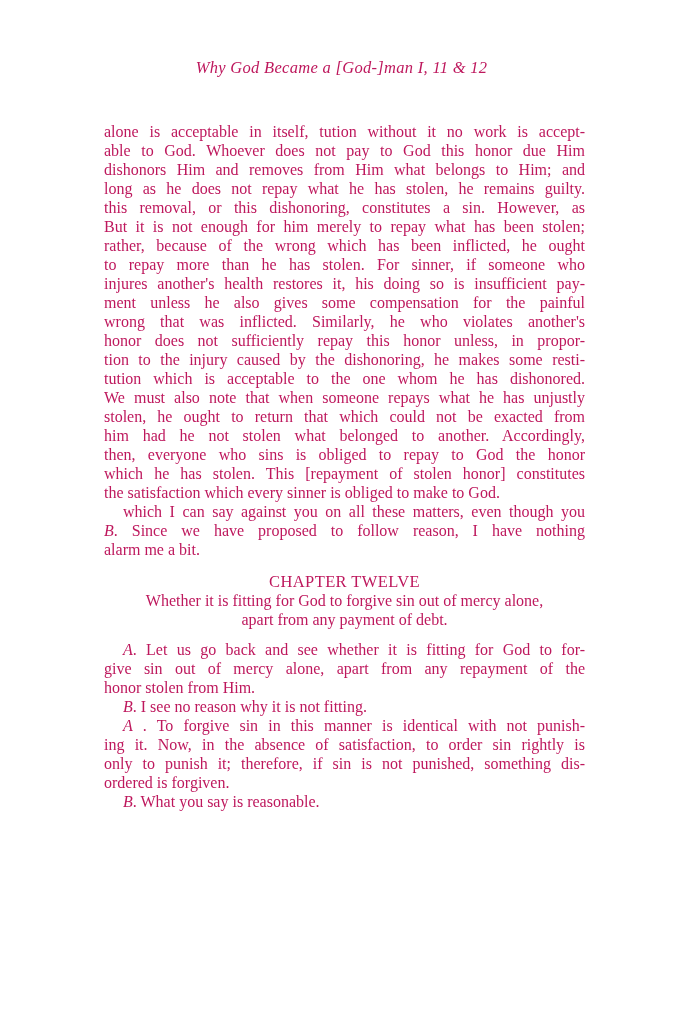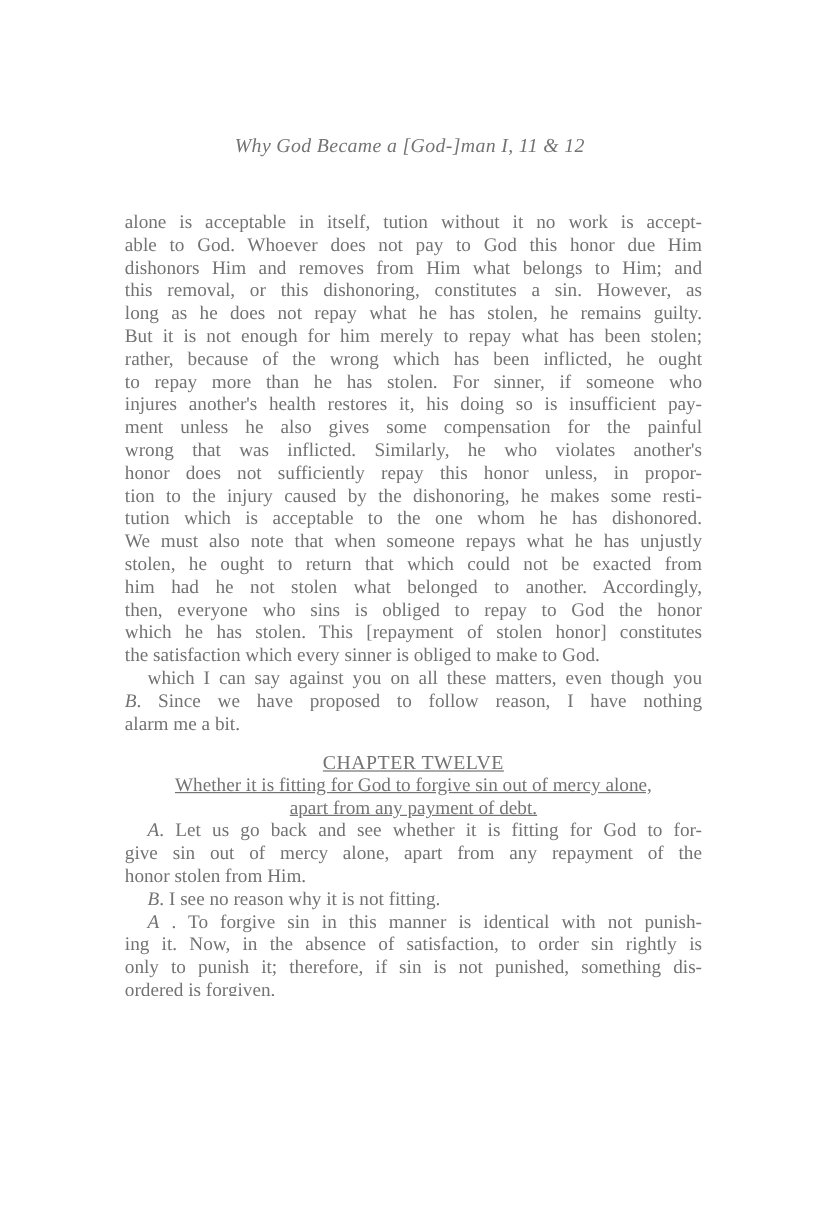--- a/index.html
+++ b/index.html
@@ -6,27 +6,27 @@
     margin: 0;
     padding: 0;
     background: #ffffff;
   }
   .page {
     position: relative;
     width: 683px;
     height: 830px;
     margin: 0 auto;
     background: #ffffff;
-    color: #737373;
+    color: #be185d;
     font-family: "Liberation Serif", "DejaVu Serif", serif;
     font-size: 16px;
     line-height: 19px;
     overflow: hidden;
     box-sizing: border-box;
-    padding-top: 112px;
+    padding-top: 58px;
   }
   .running-header {
     text-align: center;
     font-style: italic;
     font-size: 16.5px;
     letter-spacing: 0.3px;
   }
   .body-column {
     margin-top: 45px;
     padding-left: 104px;
@@ -41,22 +41,21 @@
     text-align-last: left;
   }
   .para.indent .line:first-child {
     padding-left: 19px;
   }
   .speaker {
     font-style: italic;
   }
   .chapter-block {
     margin-top: 13px;
-    margin-bottom: 0;
-    text-decoration: underline;
+    margin-bottom: 11px;
   }
   .chapter-heading {
     text-align: center;
     font-size: 16.5px;
     letter-spacing: 0.4px;
   }
   .chapter-subtitle .line {
     text-align: center;
     text-align-last: center;
   }
@@ -76,22 +75,22 @@
 <div class="page">
 
   <div class="running-header">Why God Became a [God-]man I, 11 &amp; 12</div>
 
   <div class="body-column">
 
     <div class="para no-indent">
         <div class="line">alone is acceptable in itself, tution without it no work is accept-</div>
         <div class="line">able to God. Whoever does not pay to God this honor due Him</div>
         <div class="line">dishonors Him and removes from Him what belongs to Him; and</div>
+        <div class="line">long as he does not repay what he has stolen, he remains guilty.</div>
         <div class="line">this removal, or this dishonoring, constitutes a sin. However, as</div>
-        <div class="line">long as he does not repay what he has stolen, he remains guilty.</div>
         <div class="line">But it is not enough for him merely to repay what has been stolen;</div>
         <div class="line">rather, because of the wrong which has been inflicted, he ought</div>
         <div class="line">to repay more than he has stolen. For sinner, if someone who</div>
         <div class="line">injures another's health restores it, his doing so is insufficient pay-</div>
         <div class="line">ment unless he also gives some compensation for the painful</div>
         <div class="line">wrong that was inflicted. Similarly, he who violates another's</div>
         <div class="line">honor does not sufficiently repay this honor unless, in propor-</div>
         <div class="line">tion to the injury caused by the dishonoring, he makes some resti-</div>
         <div class="line">tution which is acceptable to the one whom he has dishonored.</div>
         <div class="line">We must also note that when someone repays what he has unjustly</div>

